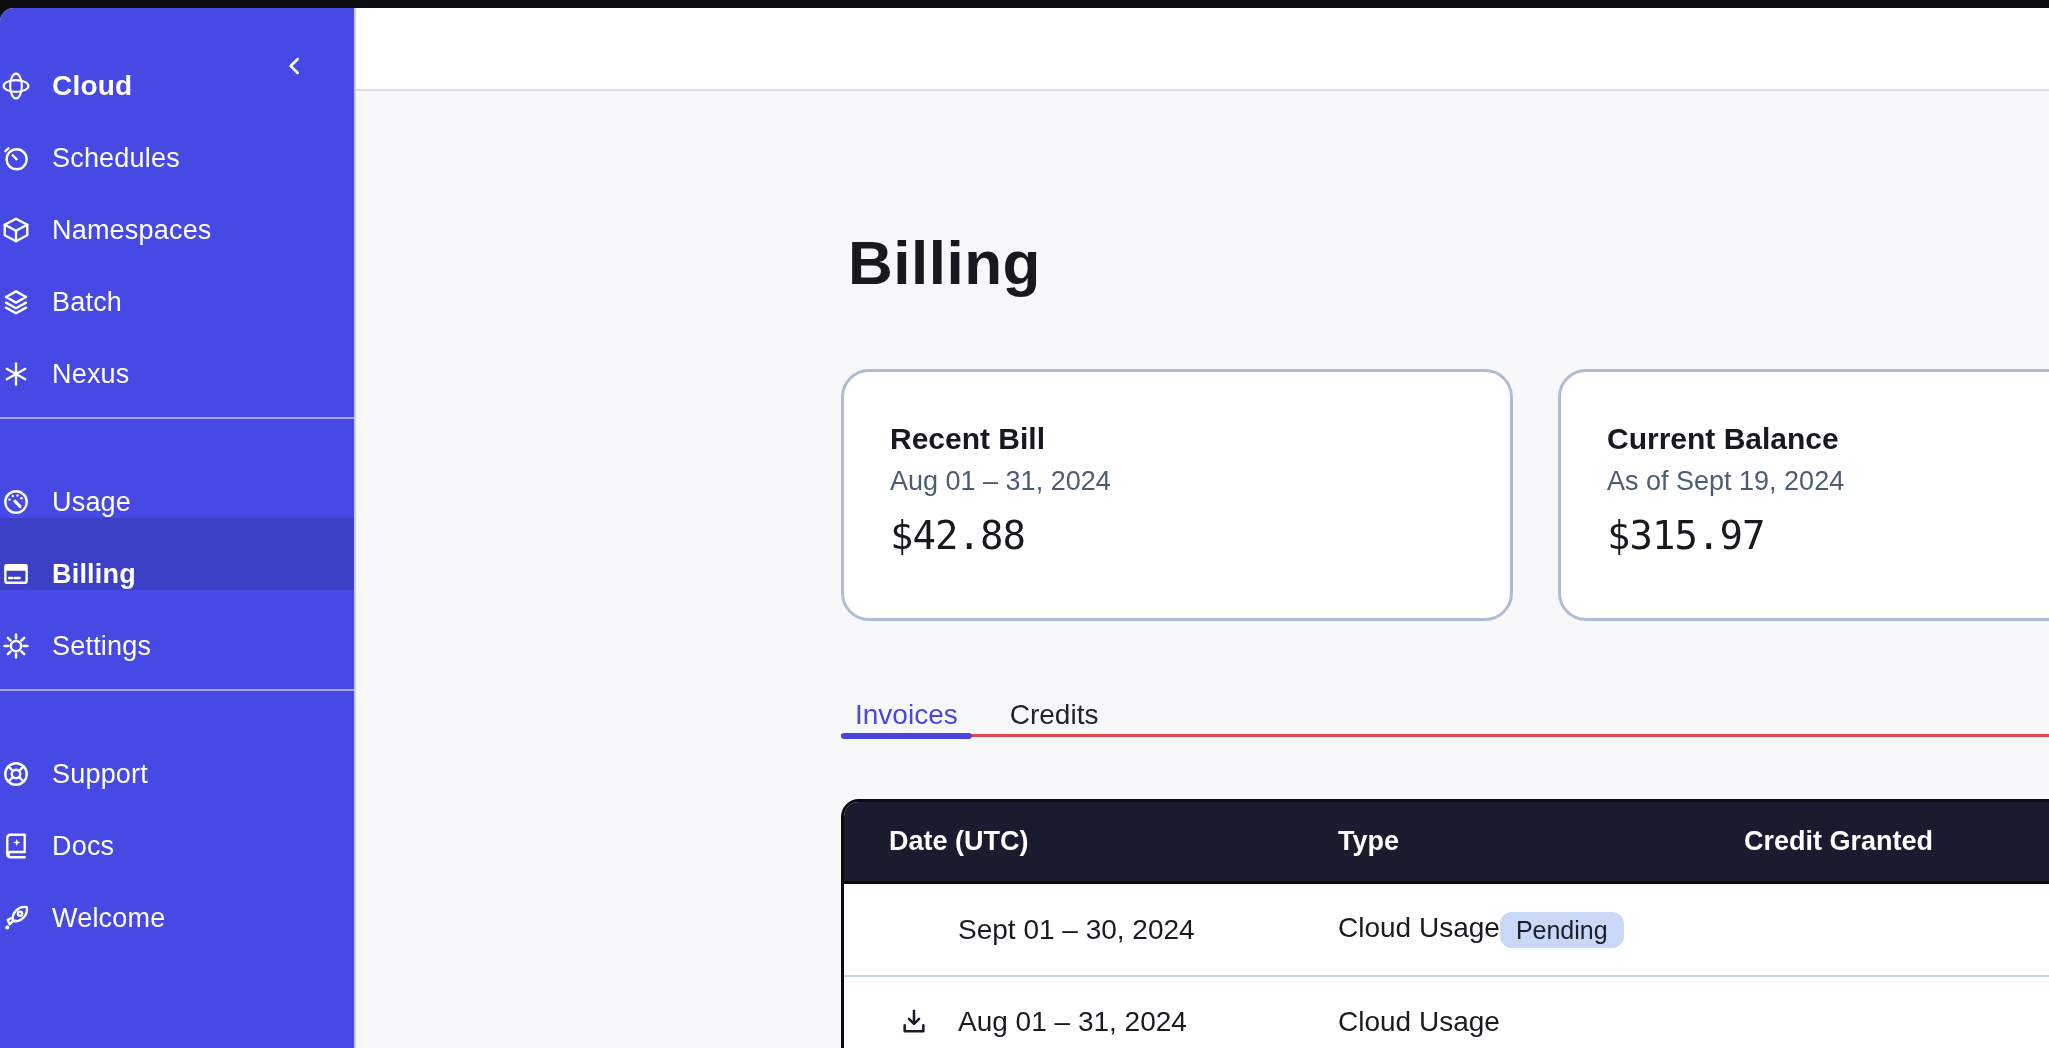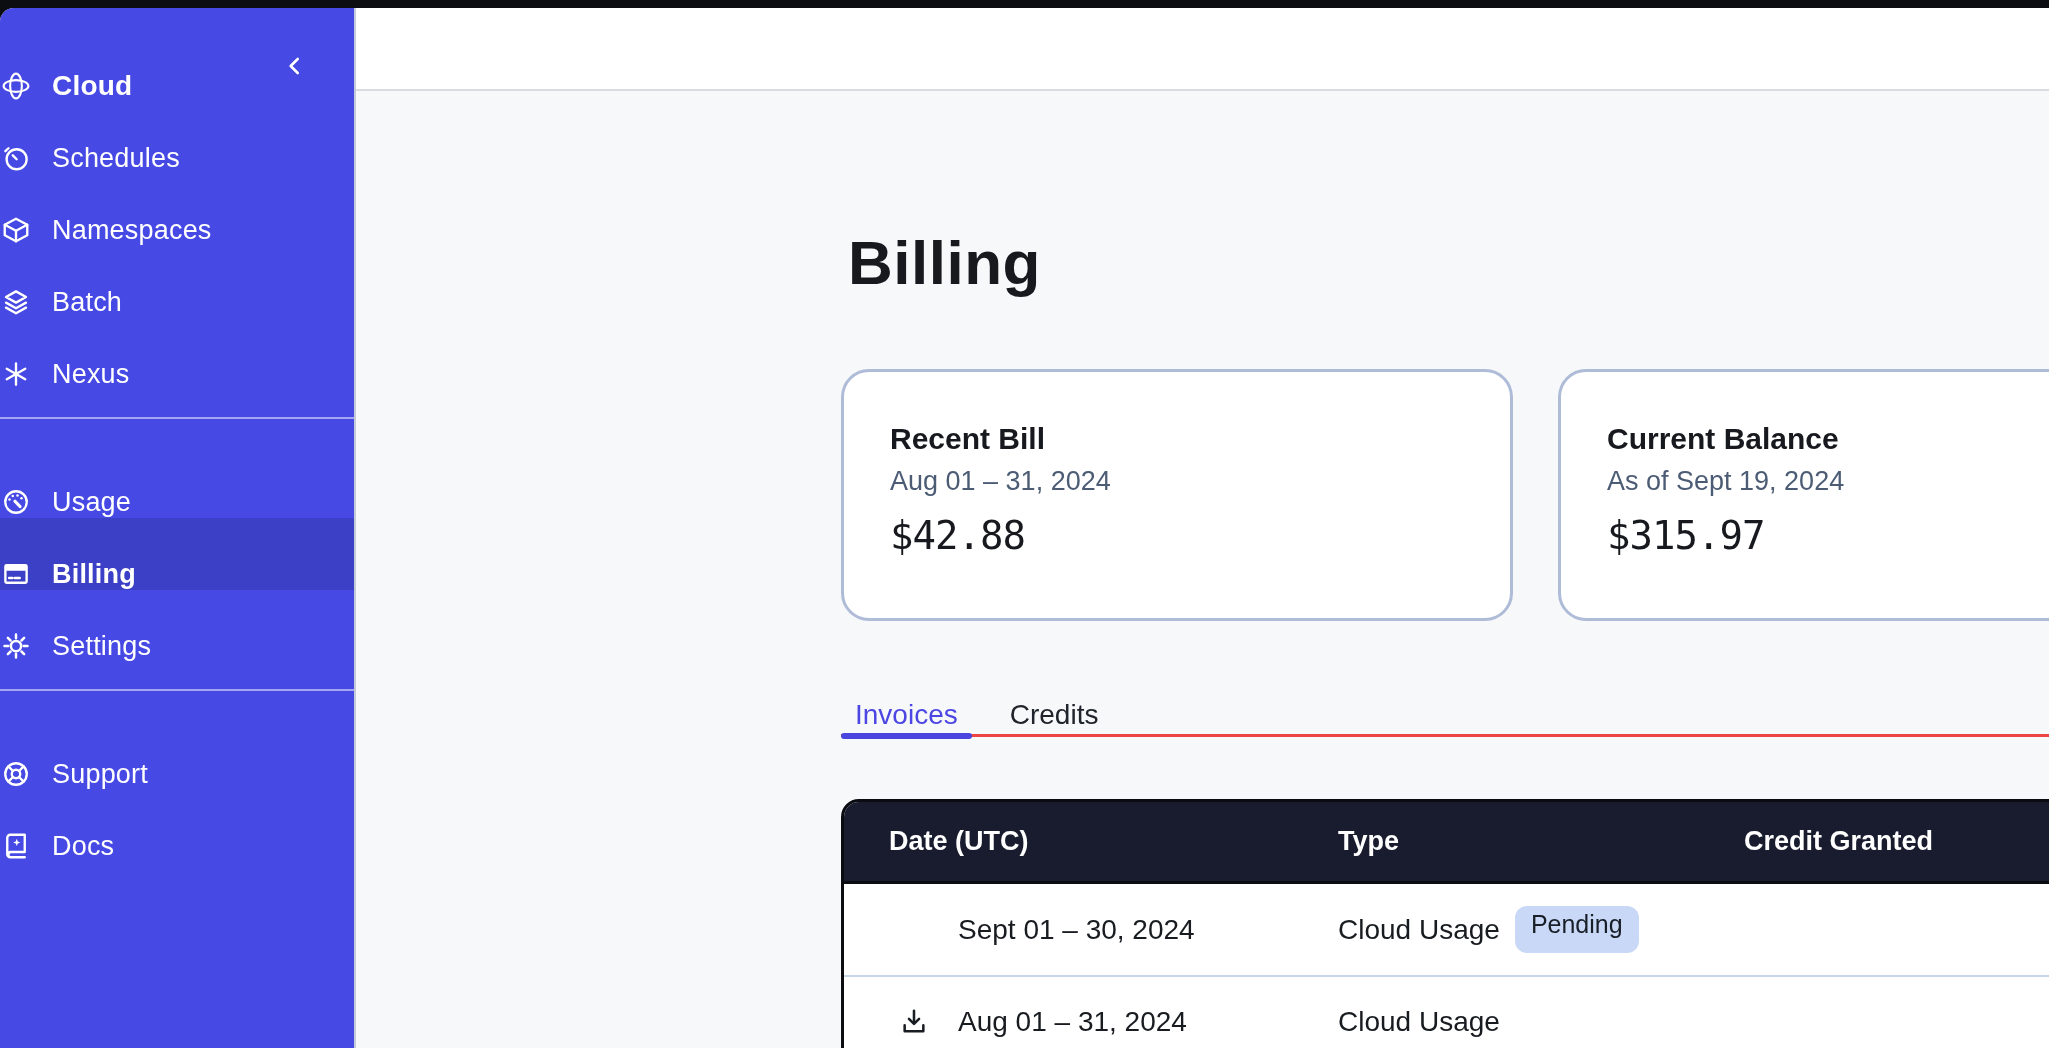--- a/index.html
+++ b/index.html
@@ -69,23 +69,23 @@
   .thead { height:82px; background:#181C2E; border-bottom:3px solid #0A0C12;
     display:flex; align-items:center; color:#fff; font-size:27px; font-weight:600; }
   .th-date  { width:494px; padding-left:45px; }
   .th-type  { width:406px; }
   .th-credit{ flex:1; }
   .trow { height:91px; display:flex; align-items:center; font-size:28px; color:#181B20; background:#fff; }
   .trow + .trow { border-top:2px solid #C8D4E7; }
   .td-date { width:494px; padding-left:114px; position:relative; }
   .dl-btn { position:absolute; left:53px; top:50%; transform:translateY(-50%);
     width:34px; height:34px; display:flex; align-items:center; justify-content:center; cursor:pointer; }
-  .td-type { display:flex; align-items:center; gap:15px; }
+  .td-type { display:flex; }
   .status-badge { background:#C9D8F6; color:#191F28; font-size:25px; font-weight:500;
-    padding:4px 16px 15px; border-radius:12px; line-height:28px; }
+    padding:4px 16px 4px; border-radius:12px; line-height:28px; }
 </style>
 </head>
 <body>
 
 <div class="app">
 
   <nav class="sidebar">
 
     <div class="side-item side-header">
       <span class="ic">
@@ -202,20 +202,31 @@
     <div class="side-item">
       <span class="ic">
         <svg width="30" height="30" viewBox="0 0 24 24" fill="none" stroke="#fff" stroke-width="1.9" stroke-linecap="round" stroke-linejoin="round">
           <path d="M19 21H7.5A2.5 2.5 0 0 1 5 18.5V5.5A2.5 2.5 0 0 1 7.5 3H19v13.8H7.5a2.2 2.2 0 0 0 0 4.2H19z"></path>
           <path d="m12.6 6.2.8 2.1 2.1.8-2.1.8-.8 2.1-.8-2.1-2.1-.8 2.1-.8z" fill="#fff" stroke="none"></path>
         </svg>
       </span>
       <span>Docs</span>
     </div>
 
+    <div class="side-item">
+      <span class="ic">
+        <svg width="30" height="30" viewBox="0 0 24 24" fill="none" stroke="#fff" stroke-width="1.9" stroke-linecap="round" stroke-linejoin="round">
+          <path d="M9.5 14.5c-.6-3 .3-6.2 2.7-8.6C14.5 3.6 17.6 2.7 20.6 3.3c.6 3-.3 6.1-2.6 8.4-2.4 2.4-5.6 3.3-8.5 2.8z"></path>
+          <path d="m9.5 14.5-2.6 2.6-1.5-3.6 2.6-1.3M9.5 14.5l2.3-.4"></path>
+          <circle cx="15.2" cy="8.6" r="1.7"></circle>
+          <circle cx="5" cy="19.5" r="1.6" fill="#fff" stroke="none"></circle>
+        </svg>
+      </span>
+      <span>Welcome</span>
+    </div>
 
   </nav>
 
   <header class="topbar"></header>
 
   <main class="main">
 
     <h1 class="page-title">Billing</h1>
 
     <div class="cards">

